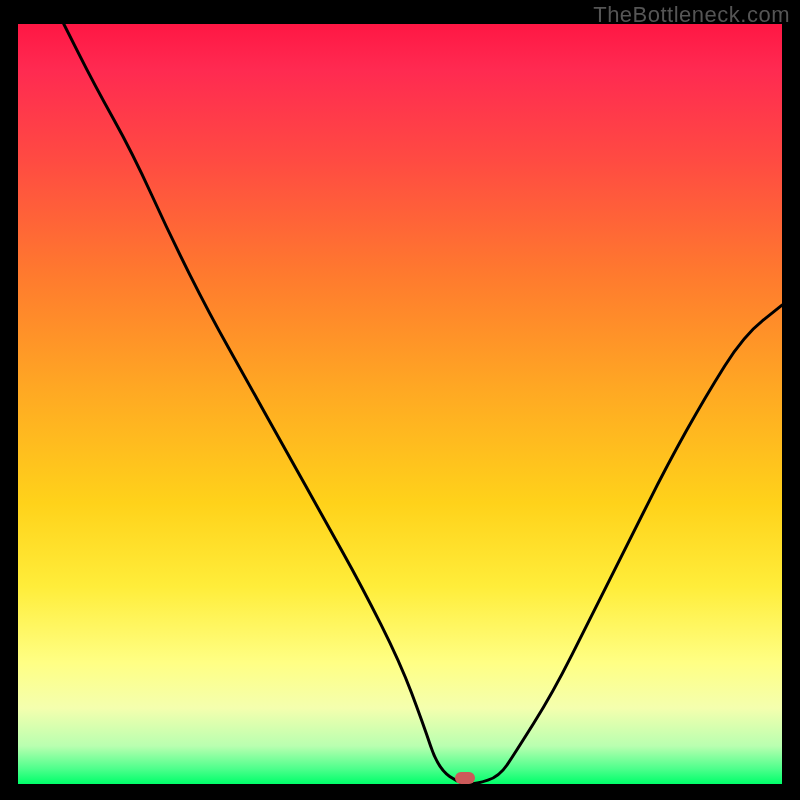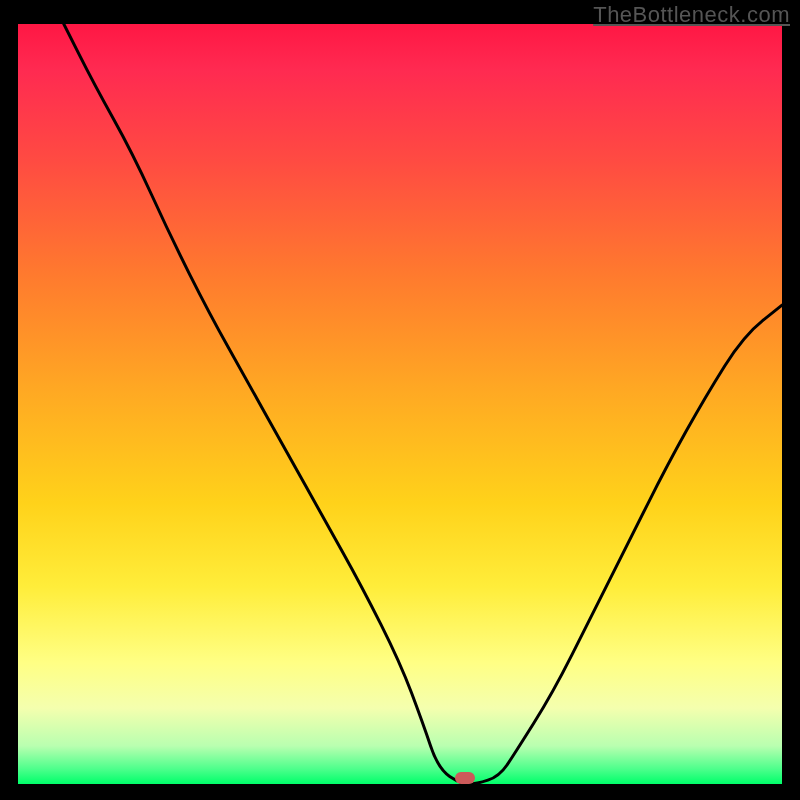--- a/index.html
+++ b/index.html
@@ -13,21 +13,20 @@
   .watermark {
     position: absolute;
     top: 2px;
     right: 10px;
     color: #555;
     font-family: Arial, Helvetica, sans-serif;
     font-size: 22px;
     font-weight: 500;
     letter-spacing: 0.5px;
     z-index: 10;
-    text-decoration: underline;
   }
   .plot {
     position: absolute;
     left: 18px;
     top: 24px;
     width: 764px;
     height: 760px;
     overflow: hidden;
   }
   .gradient-fill {

